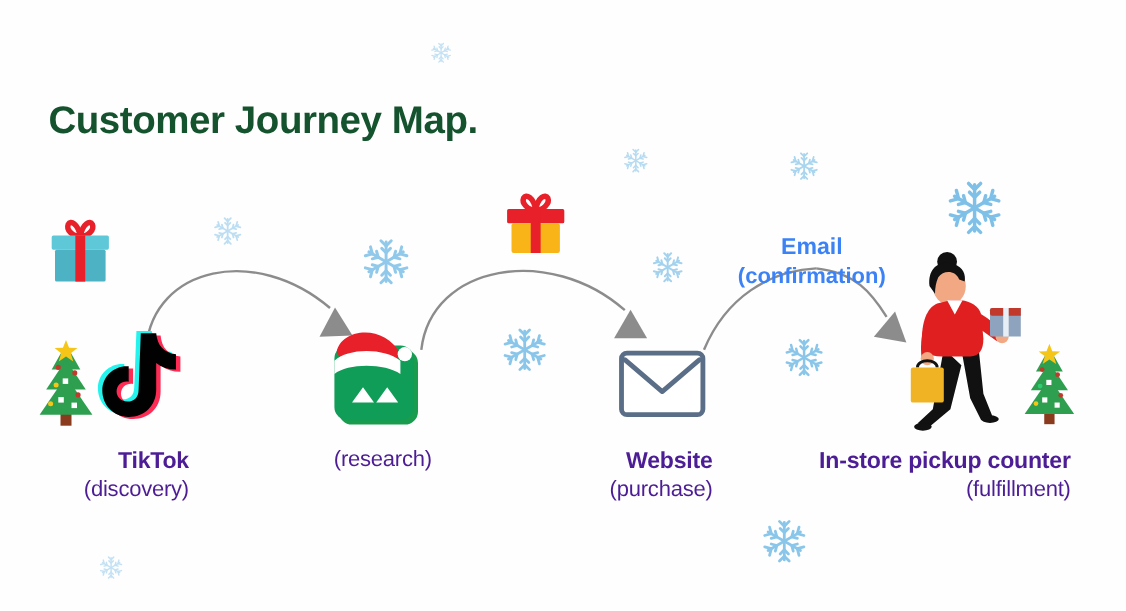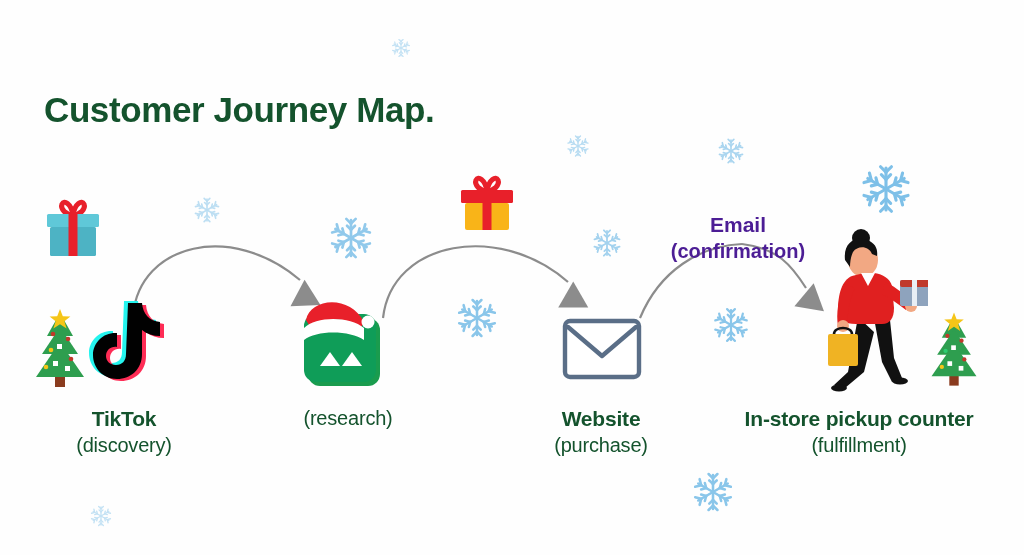--- a/index.html
+++ b/index.html
@@ -27,22 +27,22 @@
     font-size: 35px;
     font-weight: bold;
     letter-spacing: -0.4px;
     color: #14532d;
     white-space: nowrap;
   }
 
   
   .stage-label {
     position: absolute;
-    text-align: center;
-    color: #14532d;
+    text-align: right;
+    color: #4c1d95;
     white-space: nowrap;
     transform: translateX(-50%);
   }
   .stage-label .main {
     display: block;
     font-size: 21px;
     font-weight: bold;
     line-height: 27px;
     letter-spacing: -0.2px;
   }
@@ -51,21 +51,21 @@
     font-size: 20px;
     font-weight: normal;
     line-height: 27px;
     letter-spacing: -0.2px;
   }
 
   
   .float-label {
     position: absolute;
     text-align: center;
-    color: #4c1d95;
+    color: #3b82f6;
     white-space: nowrap;
     transform: translateX(-50%);
   }
   .float-label .main {
     display: block;
     font-size: 21px;
     font-weight: bold;
     line-height: 26px;
   }
   .float-label .sub {

